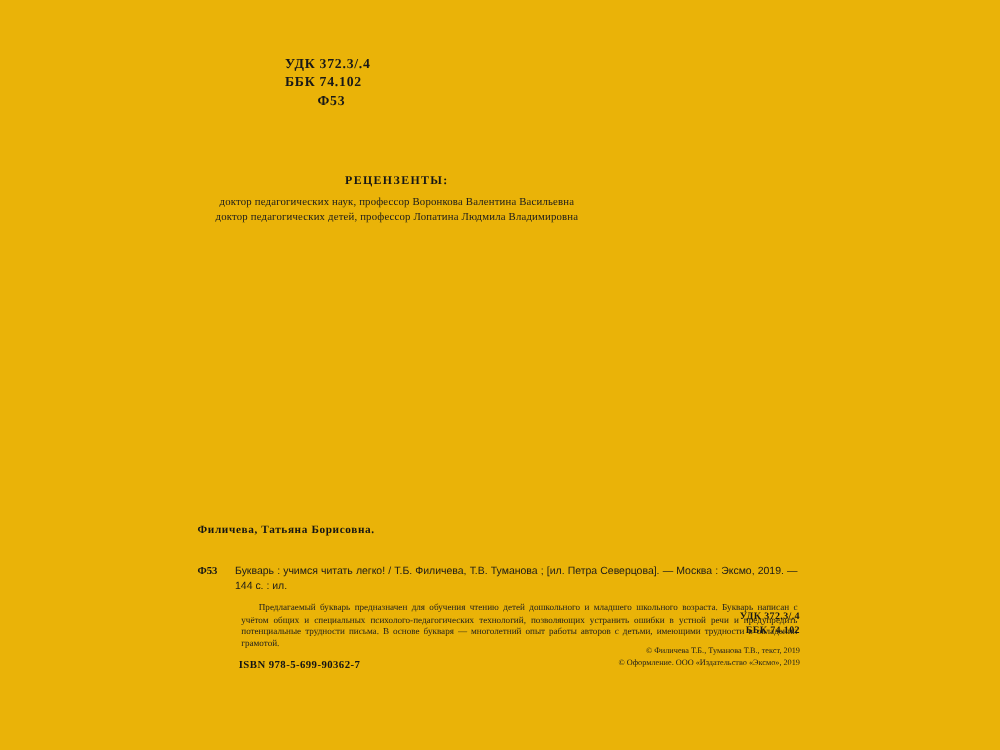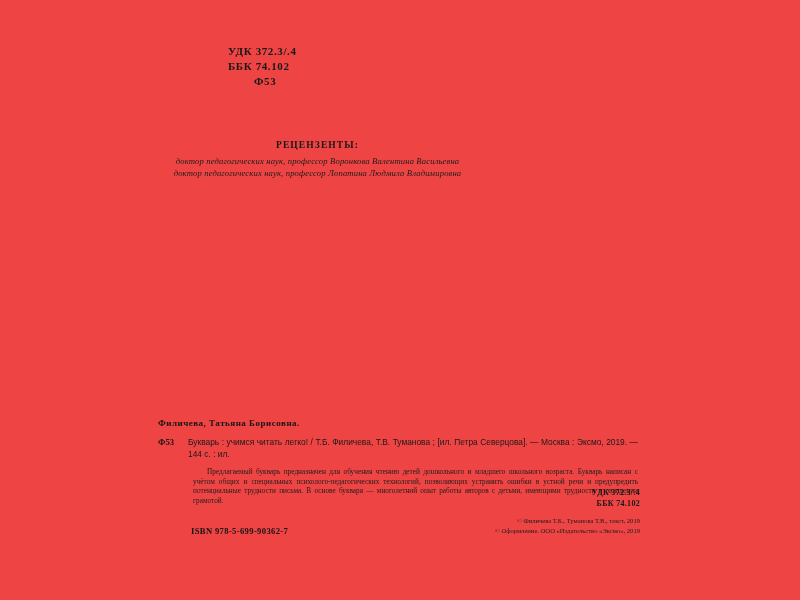--- a/index.html
+++ b/index.html
@@ -14,21 +14,21 @@
     color: #1b1b1b;
     position: relative;
     overflow: hidden;
   }
   .page {
     position: absolute;
     left: 0;
     top: 0;
     width: 800px;
     height: 600px;
-    background: #ef4444;
+    background: #eab308;
   }
 
   
   .class-block {
     position: absolute;
     left: 228px;
     top: 44px;
     font-family: "Liberation Serif", serif;
     font-size: 11px;
     font-weight: bold;
@@ -52,41 +52,40 @@
   .reviewers-title {
     font-family: "Liberation Serif", serif;
     font-size: 9.5px;
     font-weight: bold;
     letter-spacing: 1.1px;
     color: #161616;
     margin-bottom: 5px;
   }
   .reviewers-line {
     font-family: "Liberation Serif", serif;
-    font-style: italic;
     font-size: 8.6px;
     letter-spacing: 0.15px;
     line-height: 12px;
     color: #1c1c1c;
   }
 
   
   .biblio {
     position: absolute;
     left: 158px;
     top: 418px;
     width: 480px;
   }
   .biblio-author {
     font-family: "Liberation Serif", serif;
     font-size: 9px;
     font-weight: bold;
     letter-spacing: 0.5px;
     color: #151515;
-    margin-bottom: 9px;
+    margin-bottom: 23px;
   }
   .biblio-desc-row {
     display: flex;
     align-items: flex-start;
   }
   .biblio-code {
     font-family: "Liberation Serif", serif;
     font-size: 8.6px;
     font-weight: bold;
     width: 30px;
@@ -160,21 +159,21 @@
 
   <div class="class-block">
     <div class="class-udk">УДК 372.3/.4</div>
     <div class="class-bbk">ББК 74.102</div>
     <div class="class-code">Ф53</div>
   </div>
 
   <div class="reviewers">
     <div class="reviewers-title">РЕЦЕНЗЕНТЫ:</div>
     <div class="reviewers-line">доктор педагогических наук, профессор Воронкова Валентина Васильевна</div>
-    <div class="reviewers-line">доктор педагогических наук, профессор Лопатина Людмила Владимировна</div>
+    <div class="reviewers-line">доктор педагогических детей, профессор Лопатина Людмила Владимировна</div>
   </div>
 
   <div class="biblio">
     <div class="biblio-author">Филичева, Татьяна Борисовна.</div>
     <div class="biblio-desc-row">
       <div class="biblio-code">Ф53</div>
       <div class="biblio-desc">Букварь : учимся читать легко! / Т.Б. Филичева, Т.В. Туманова ; [ил. Петра Северцова]. — Москва : Эксмо, 2019. — 144 с. : ил.</div>
     </div>
     <div class="biblio-annotation">Предлагаемый букварь предназначен для обучения чтению детей дошкольного и младшего школьного возраста. Букварь написан с учётом общих и специальных психолого-педагогических технологий, позволяющих устранить ошибки в устной речи и предупредить потенциальные трудности письма. В основе букваря — многолетний опыт работы авторов с детьми, имеющими трудности в овладении грамотой.</div>
   </div>

